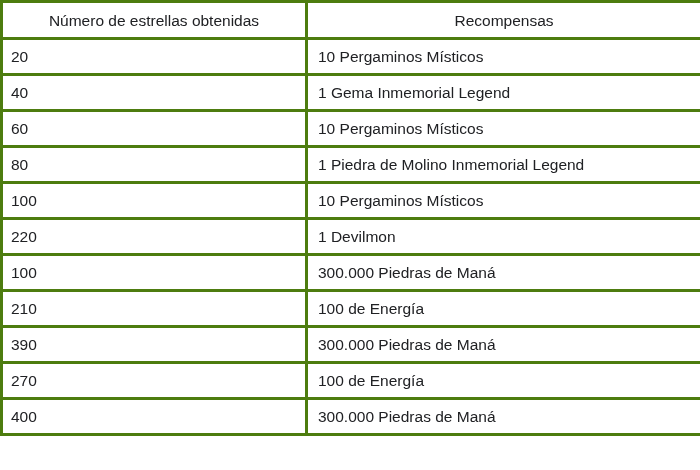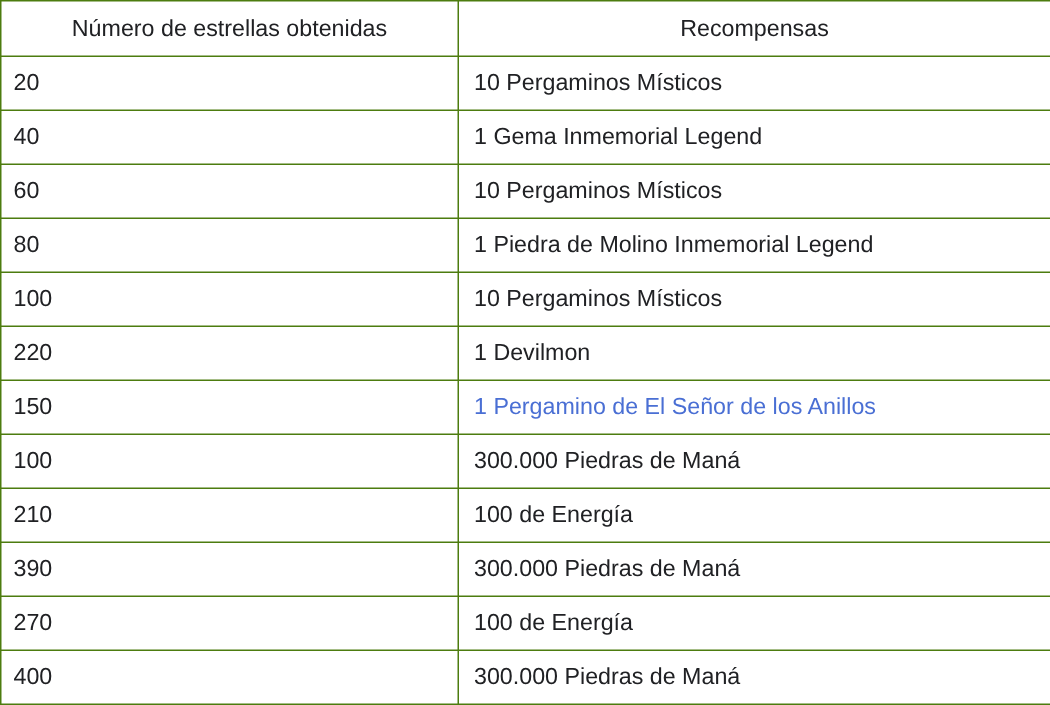--- a/index.html
+++ b/index.html
@@ -17,21 +17,21 @@
   #rewards-table {
     border-collapse: collapse;
     width: 700px;
     table-layout: fixed;
   }
   #rewards-table col.col-stars { width: 305px; }
   #rewards-table col.col-rewards { width: 395px; }
 
   #rewards-table th,
   #rewards-table td {
-    border: 1px solid #4d7c0f;
+    border: 3px solid #4d7c0f;
     font-weight: normal;
     font-size: 15.5px;
     line-height: 19px;
     height: 36px;
     padding: 0 8px;
     box-sizing: border-box;
     white-space: nowrap;
     overflow: hidden;
     text-overflow: ellipsis;
   }
@@ -84,24 +84,20 @@
       </tr>
       <tr>
         <td class="cell-stars">100</td>
         <td class="cell-reward">10 Pergaminos Místicos</td>
       </tr>
       <tr>
         <td class="cell-stars">220</td>
         <td class="cell-reward">1 Devilmon</td>
       </tr>
       <tr>
-        <td class="cell-stars">150</td>
-        <td class="cell-reward link-text">1 Pergamino de El Señor de los Anillos</td>
-      </tr>
-      <tr>
         <td class="cell-stars">100</td>
         <td class="cell-reward">300.000 Piedras de Maná</td>
       </tr>
       <tr>
         <td class="cell-stars">210</td>
         <td class="cell-reward">100 de Energía</td>
       </tr>
       <tr>
         <td class="cell-stars">390</td>
         <td class="cell-reward">300.000 Piedras de Maná</td>

